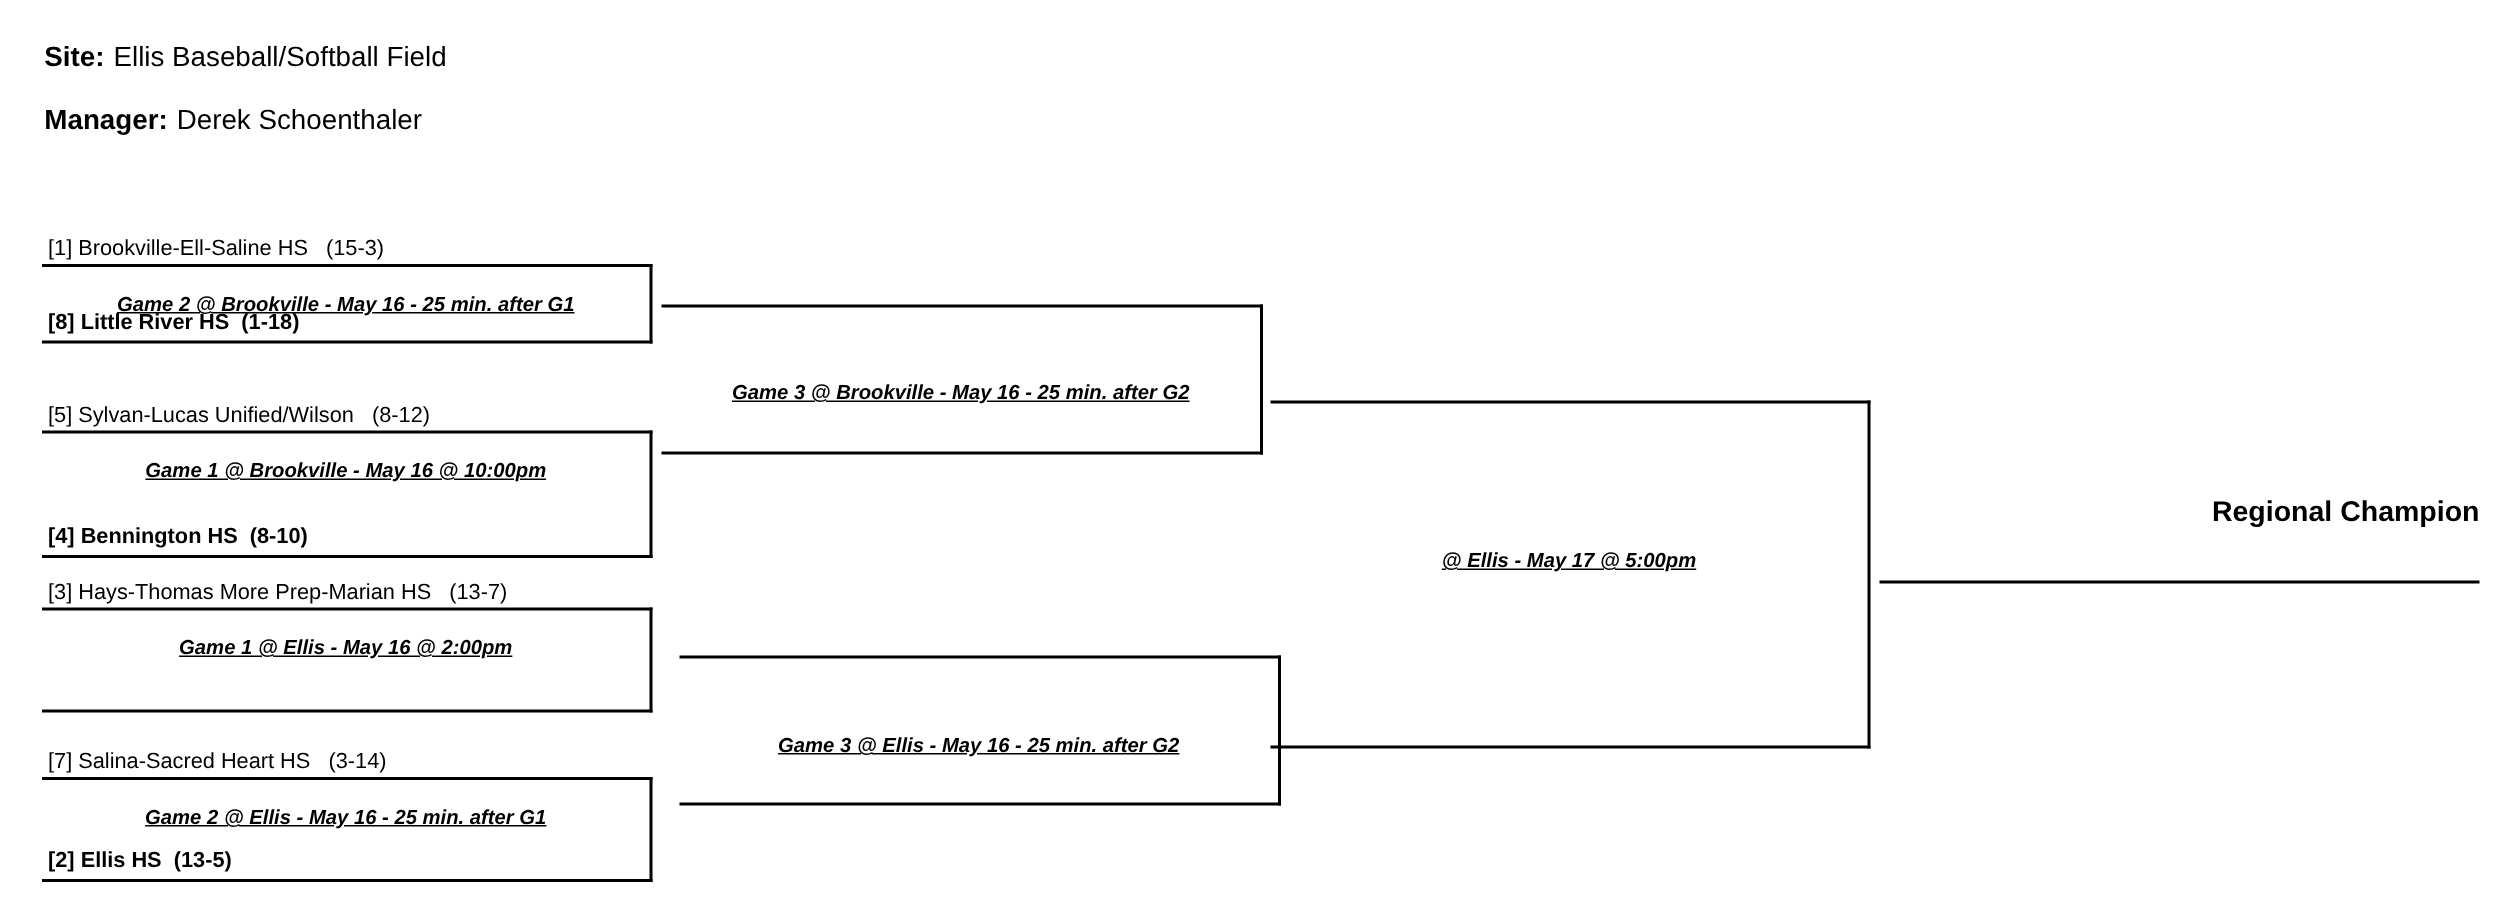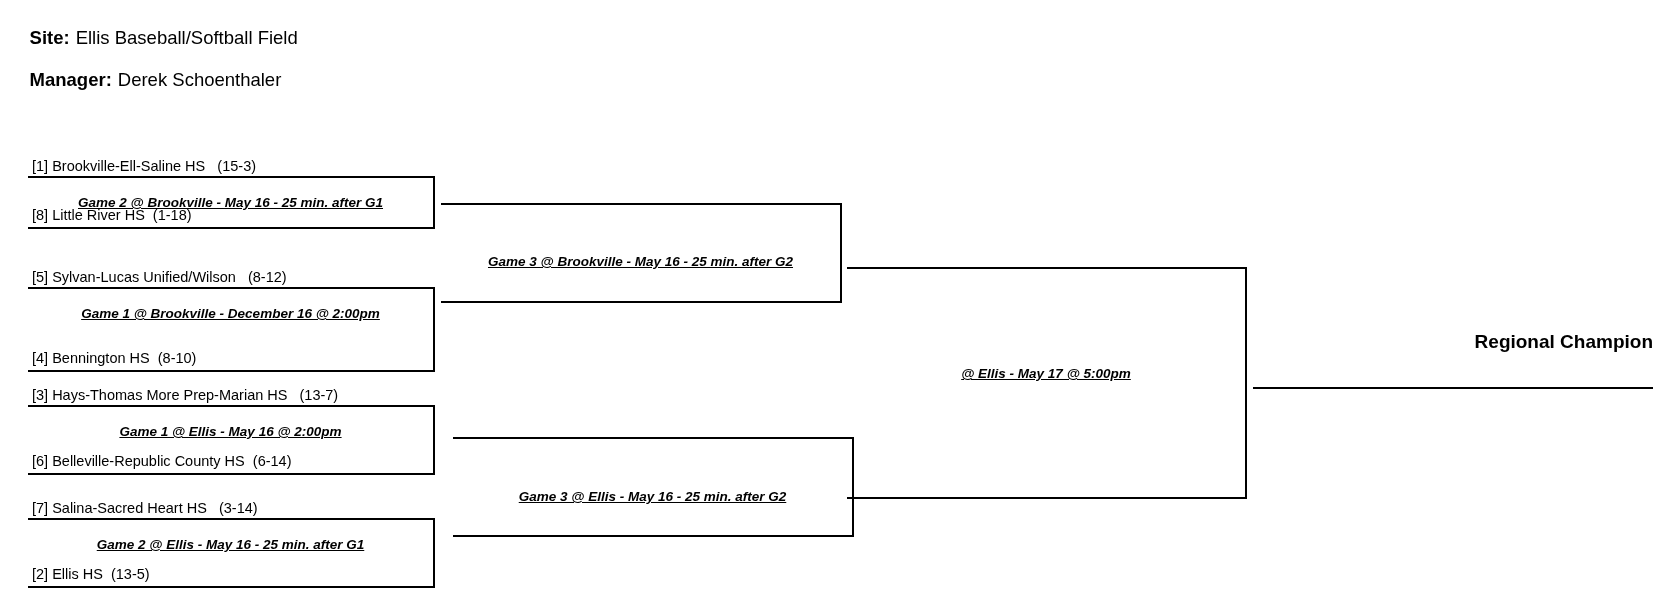--- a/index.html
+++ b/index.html
@@ -46,21 +46,21 @@
   .f  { left: 847px; top: 267px; width: 400px; height: 232px; }
 
   .team {
     position: absolute;
     left: 4px;
     font-size: 14.5px;
     line-height: 18px;
     white-space: pre;
   }
   .team-top { top: -21px; }
-  .team-bottom { bottom: 3px; }
+  .team-bottom { bottom: 3px; font-weight: bold; }
 
   .game-label {
     position: absolute;
     left: 0;
     width: 100%;
     text-align: center;
     font-size: 13.5px;
     line-height: 17px;
     font-weight: bold;
     font-style: italic;
@@ -105,28 +105,27 @@
   </div>
 
   <div class="box m1">
     <div class="team team-top">[1] Brookville-Ell-Saline HS   (15-3)</div>
     <div class="game-label gl-r1">Game 2 @ Brookville - May 16 - 25 min. after G1</div>
     <div class="team team-bottom">[8] Little River HS  (1-18)</div>
   </div>
 
   <div class="box m2">
     <div class="team team-top">[5] Sylvan-Lucas Unified/Wilson   (8-12)</div>
-    <div class="game-label gl-r1">Game 1 @ Brookville - December 16 @ 2:00pm</div>
+    <div class="game-label gl-r1">Game 1 @ Brookville - May 16 @ 10:00pm</div>
     <div class="team team-bottom">[4] Bennington HS  (8-10)</div>
   </div>
 
   <div class="box m3">
     <div class="team team-top">[3] Hays-Thomas More Prep-Marian HS   (13-7)</div>
     <div class="game-label gl-r1">Game 1 @ Ellis - May 16 @ 2:00pm</div>
-    <div class="team team-bottom">[6] Belleville-Republic County HS  (6-14)</div>
   </div>
 
   <div class="box m4">
     <div class="team team-top">[7] Salina-Sacred Heart HS   (3-14)</div>
     <div class="game-label gl-r1">Game 2 @ Ellis - May 16 - 25 min. after G1</div>
     <div class="team team-bottom">[2] Ellis HS  (13-5)</div>
   </div>
 
   <div class="box s1">
     <div class="game-label gl-s1">Game 3 @ Brookville - May 16 - 25 min. after G2</div>

